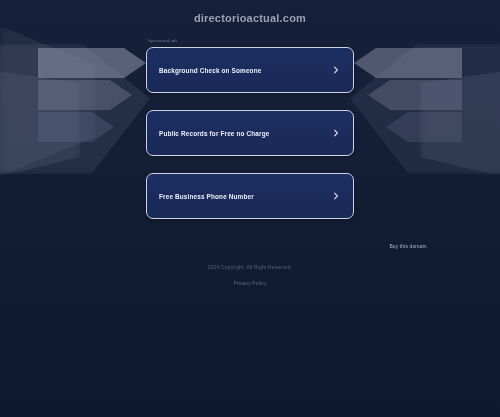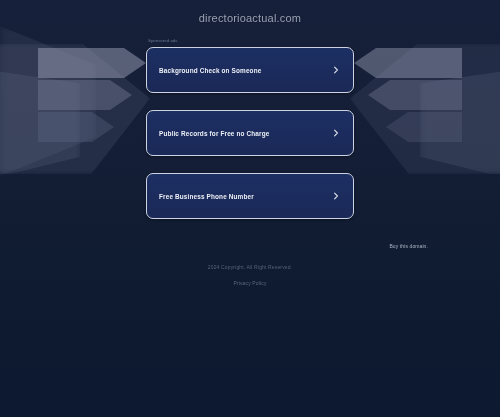--- a/index.html
+++ b/index.html
@@ -115,21 +115,21 @@
     position: relative;
     z-index: 3;
     width: 500px;
   }
 
   .domain-title {
     margin: 0;
     padding-top: 12px;
     text-align: center;
     font-size: 11px;
-    font-weight: 400;
+    font-weight: 700;
     letter-spacing: 0.2px;
     color: #9aa3b8;
     text-shadow: 0 0 1px rgba(0,0,0,0.5);
   }
 
   .ads-wrap {
     width: 208px;
     margin: 14px auto 0 auto;
   }
 

